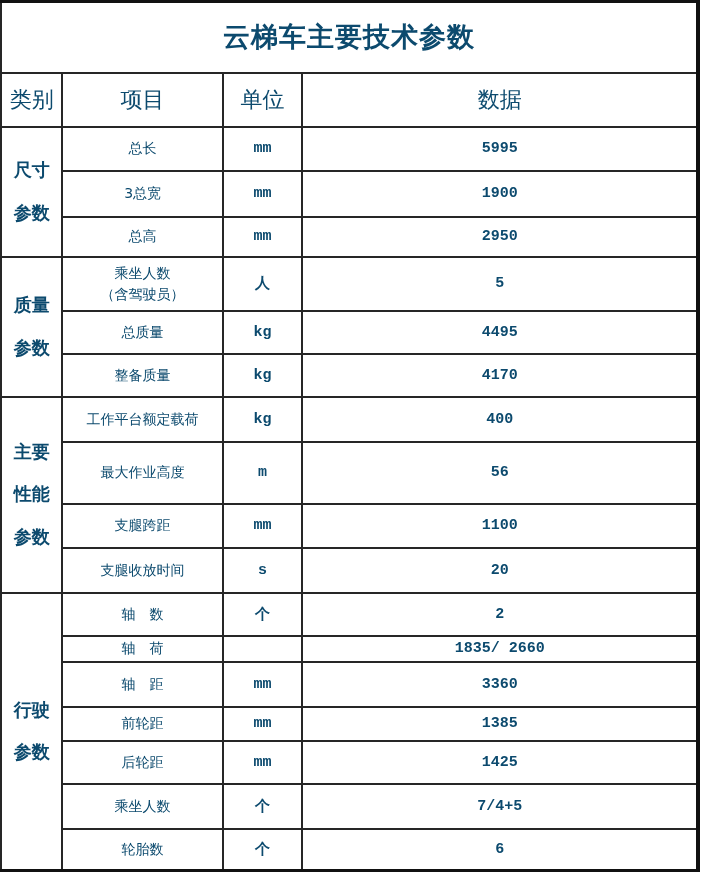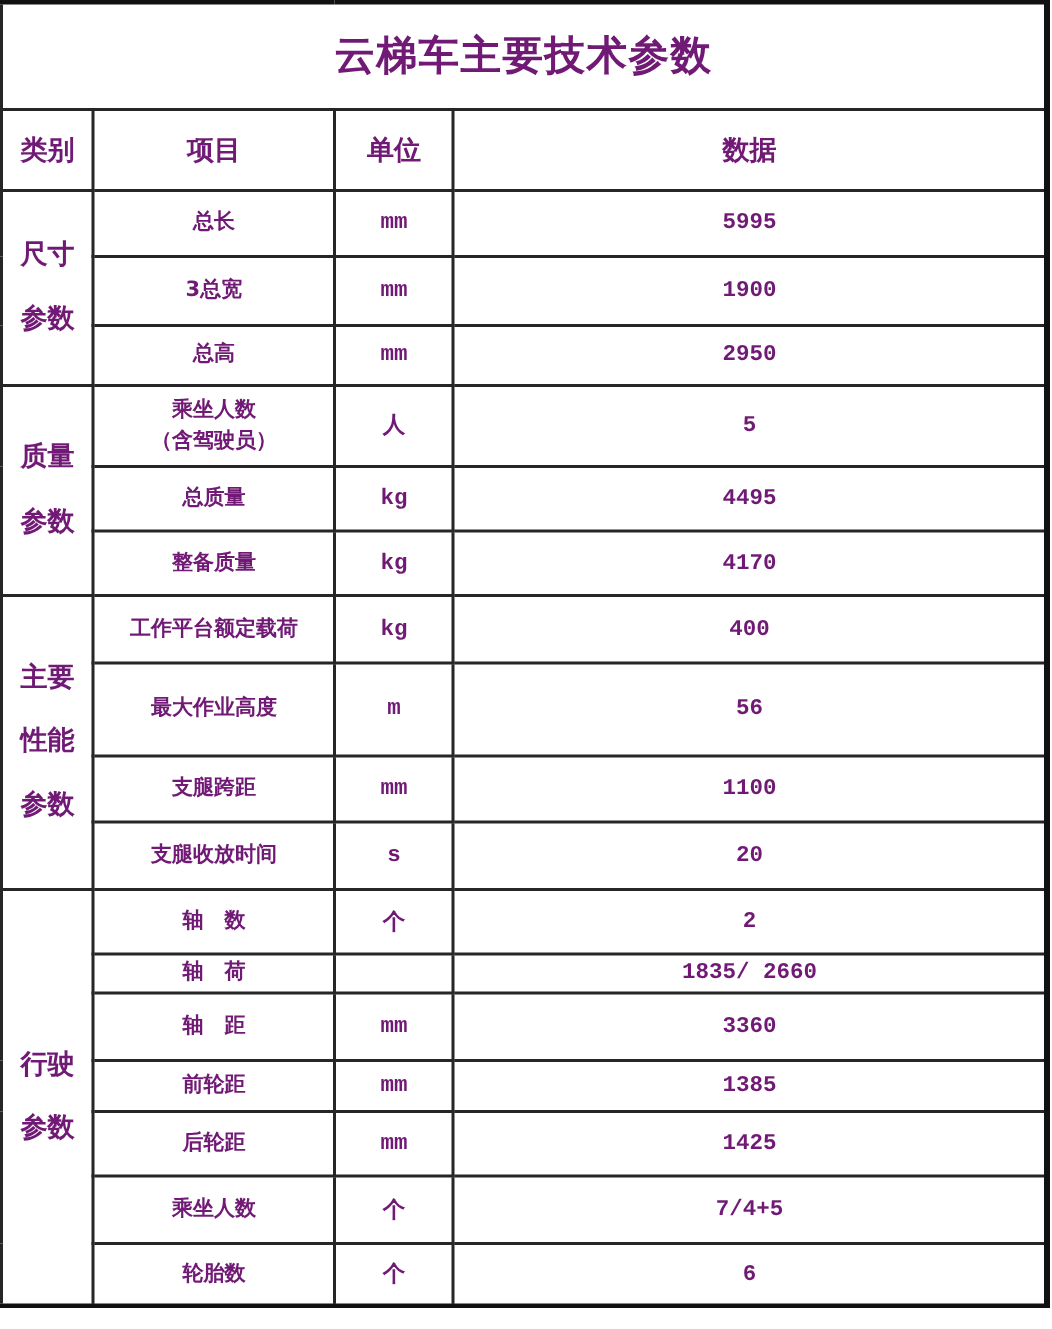--- a/index.html
+++ b/index.html
@@ -3,21 +3,21 @@
 <meta charset="utf-8">
 <style>
   html, body { margin: 0; padding: 0; background: #ffffff; }
   .page {
     width: 701px;
     height: 886px;
     background: #ffffff;
     box-sizing: border-box;
     position: relative;
     font-family: "DejaVu Sans", sans-serif;
-    color: #701a75;
+    color: #0c4a6e;
   }
   table.spec {
     border-collapse: collapse;
     table-layout: fixed;
     width: 700px;
     border-top: 3px solid #111111;
     border-left: 2px solid #111111;
     border-right: 4px solid #111111;
     border-bottom: 3px solid #111111;
   }
@@ -28,33 +28,33 @@
     padding: 0;
     overflow: hidden;
     background: #ffffff;
   }
   td.title {
     font-size: 27px;
     font-weight: bold;
     letter-spacing: 1px;
   }
   td.hdr {
-    font-size: 18px;
-    font-weight: bold;
+    font-size: 22px;
+    font-weight: normal;
   }
   td.cat {
     font-size: 18px;
     font-weight: bold;
     white-space: pre-line;
     line-height: 2.35;
     margin-top: 36px;
   }
   td.item {
     font-size: 14px;
-    font-weight: bold;
+    font-weight: normal;
     white-space: pre-line;
     line-height: 1.5;
   }
   td.unit, td.val {
     font-family: "Liberation Mono", "DejaVu Sans Mono", monospace;
     font-weight: bold;
     font-size: 15px;
   }
 </style>
 </head>

